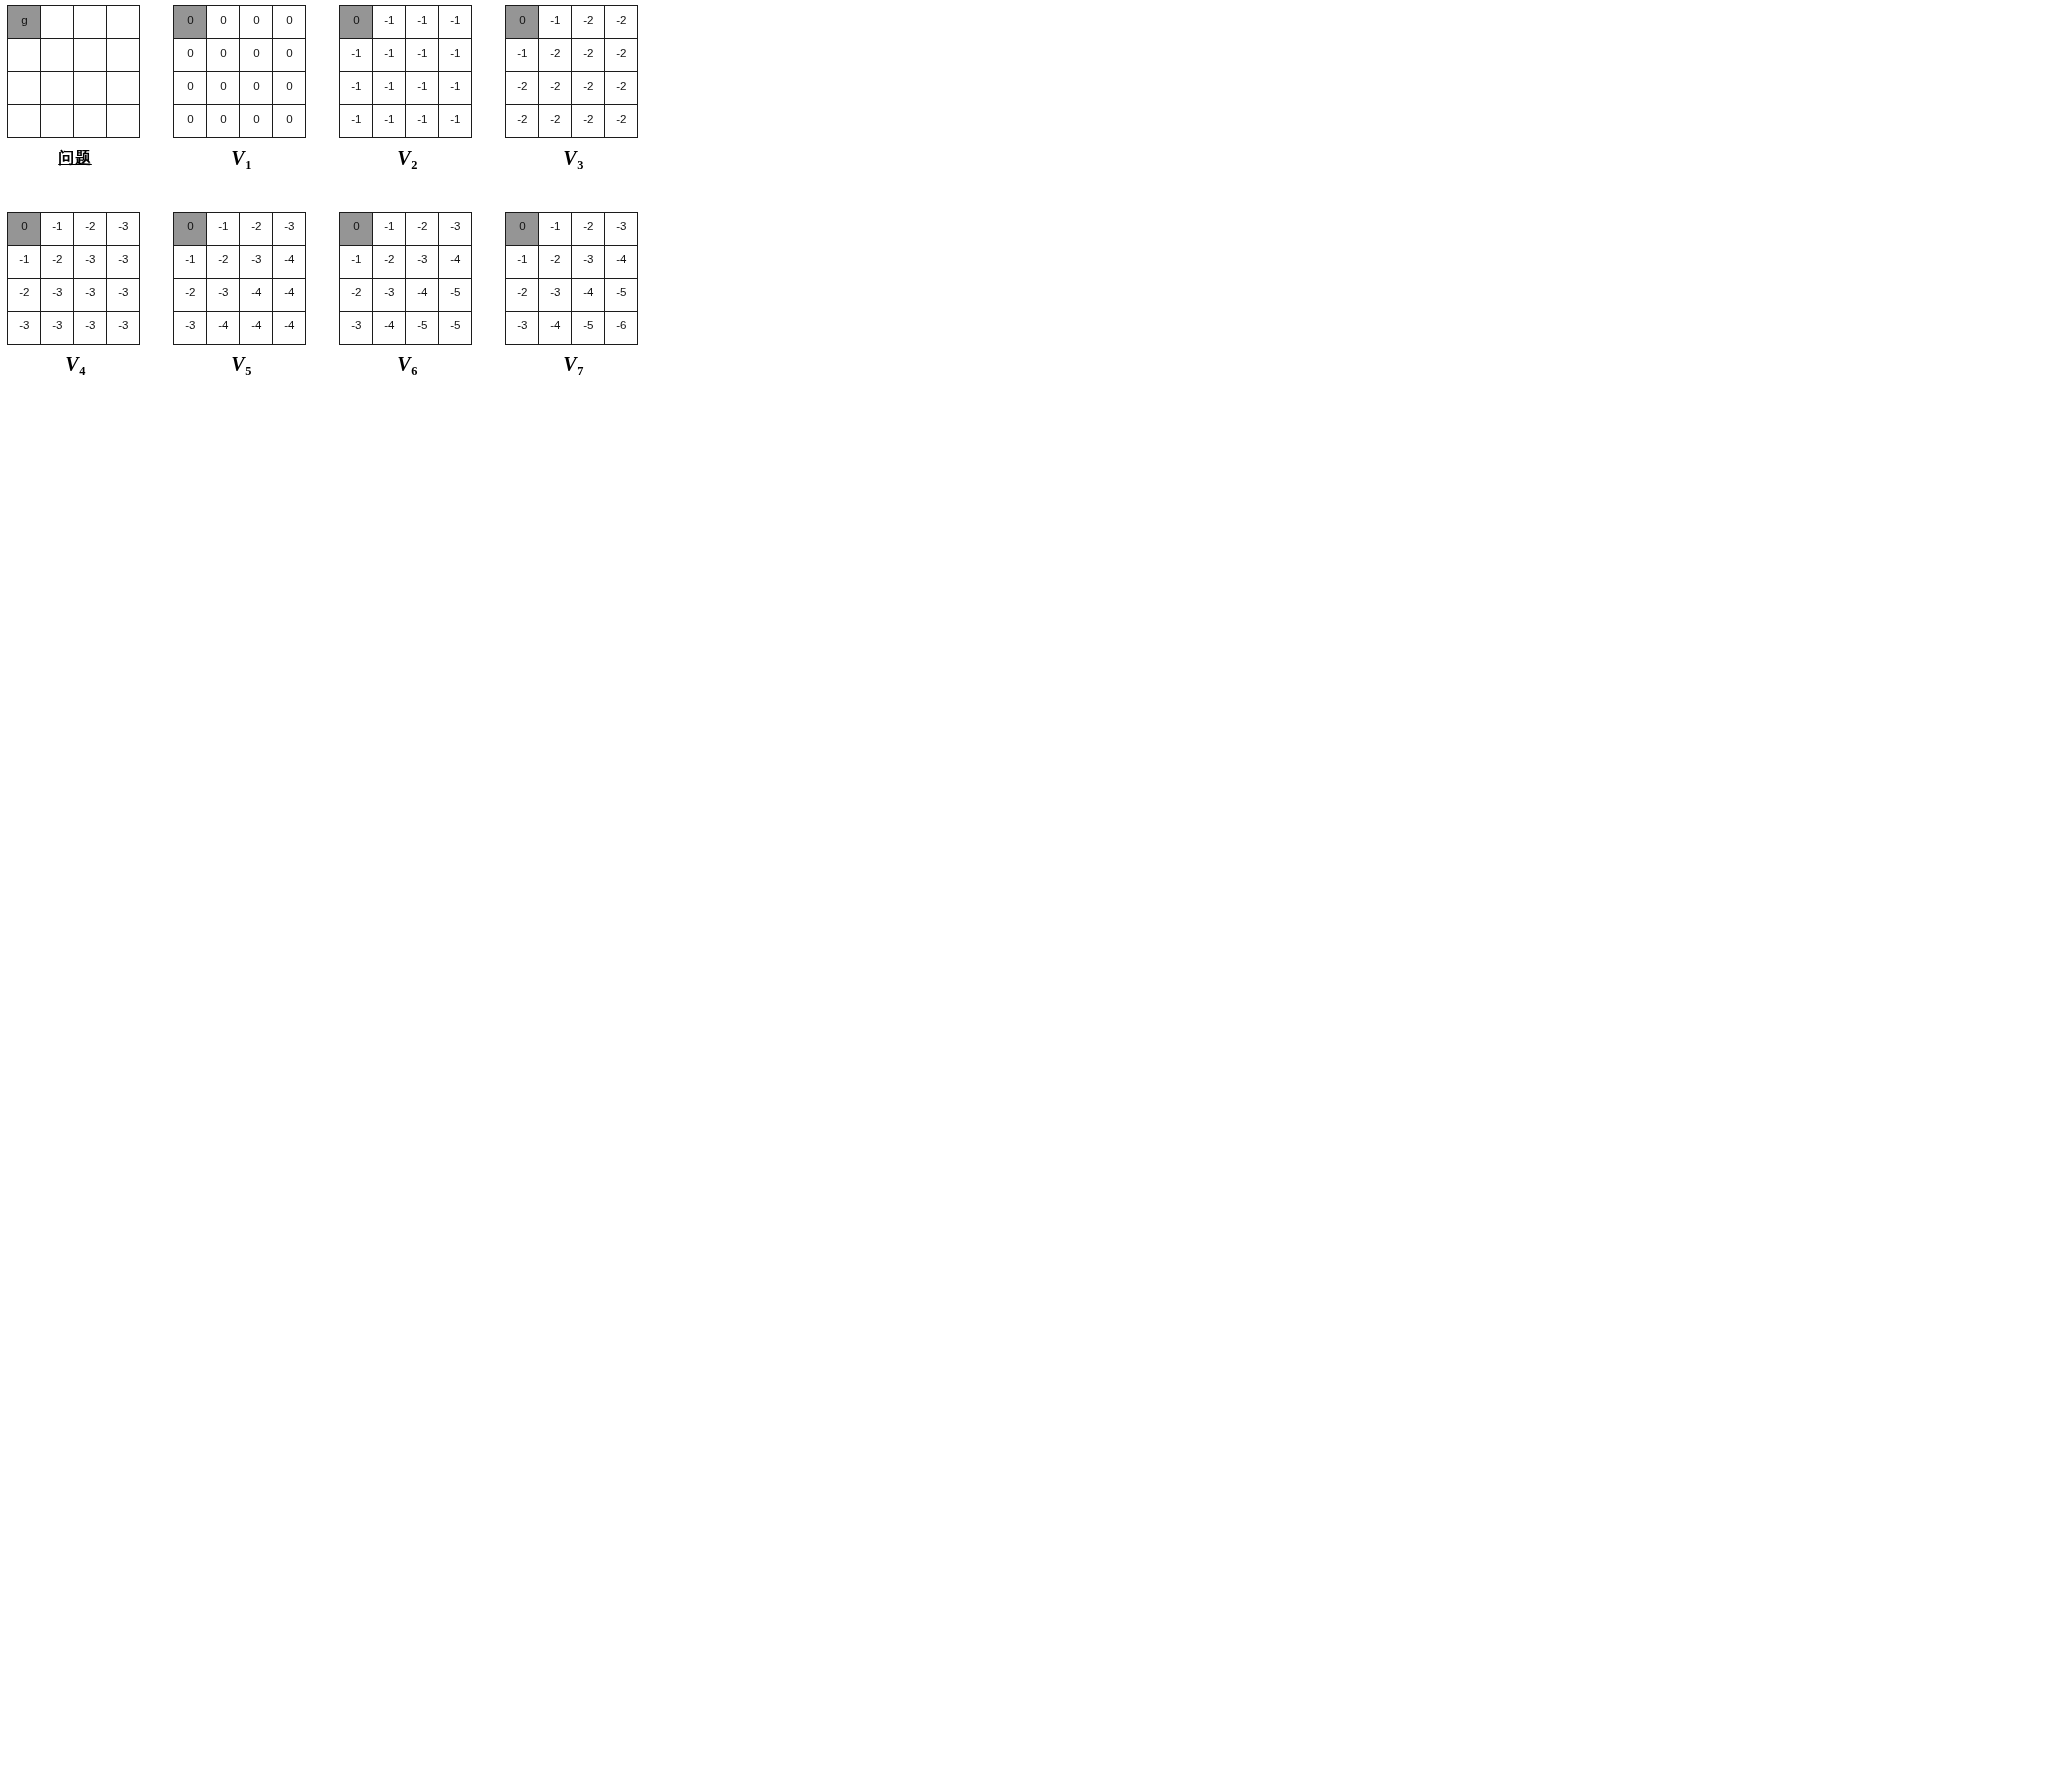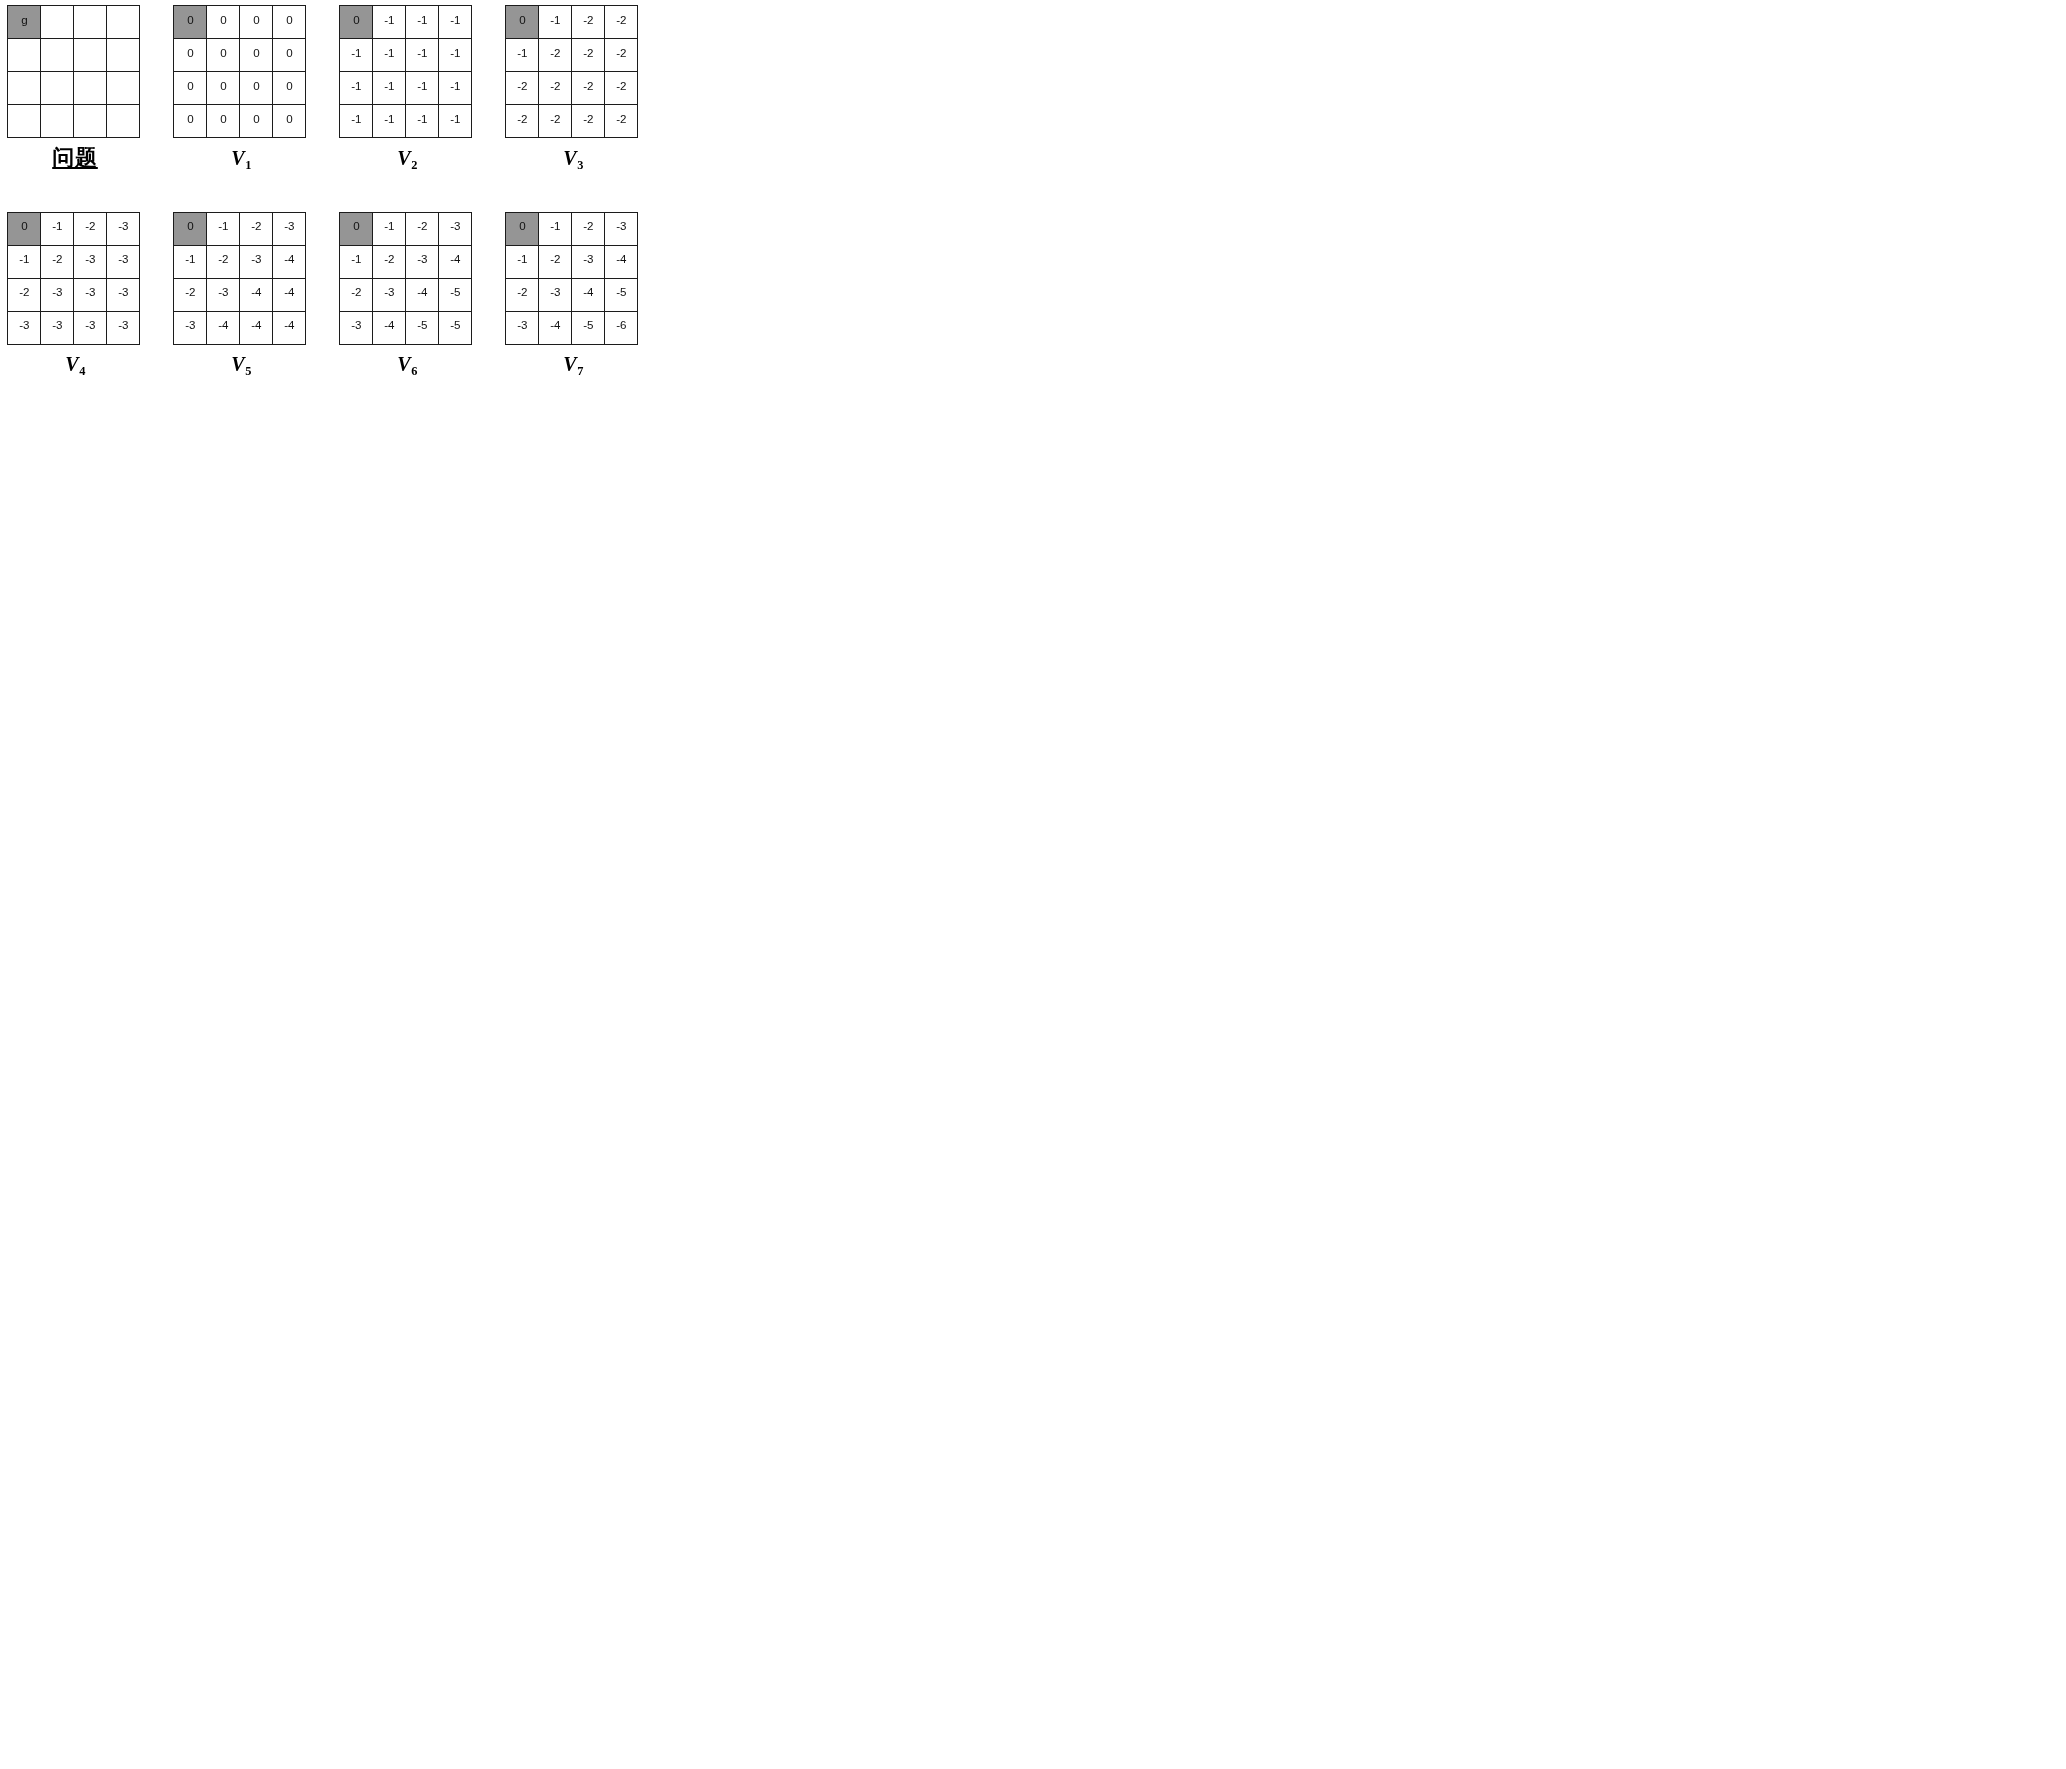--- a/index.html
+++ b/index.html
@@ -53,21 +53,21 @@
     color: #000000;
     font-family: "Liberation Serif", "DejaVu Serif", serif;
     font-weight: bold;
   }
   figcaption.caption.math .cap-base {
     font-style: italic;
     font-size: 20px;
   }
   figcaption.caption.cjk .cap-base {
     font-style: normal;
-    font-size: 22px;
+    font-size: 16px;
     letter-spacing: 0.8px;
     text-decoration: underline;
   }
   figcaption.caption sub.cap-sub {
     font-style: normal;
     font-weight: bold;
     font-size: 12.4px;
     line-height: 0;
     position: relative;
     bottom: -1.7px;

